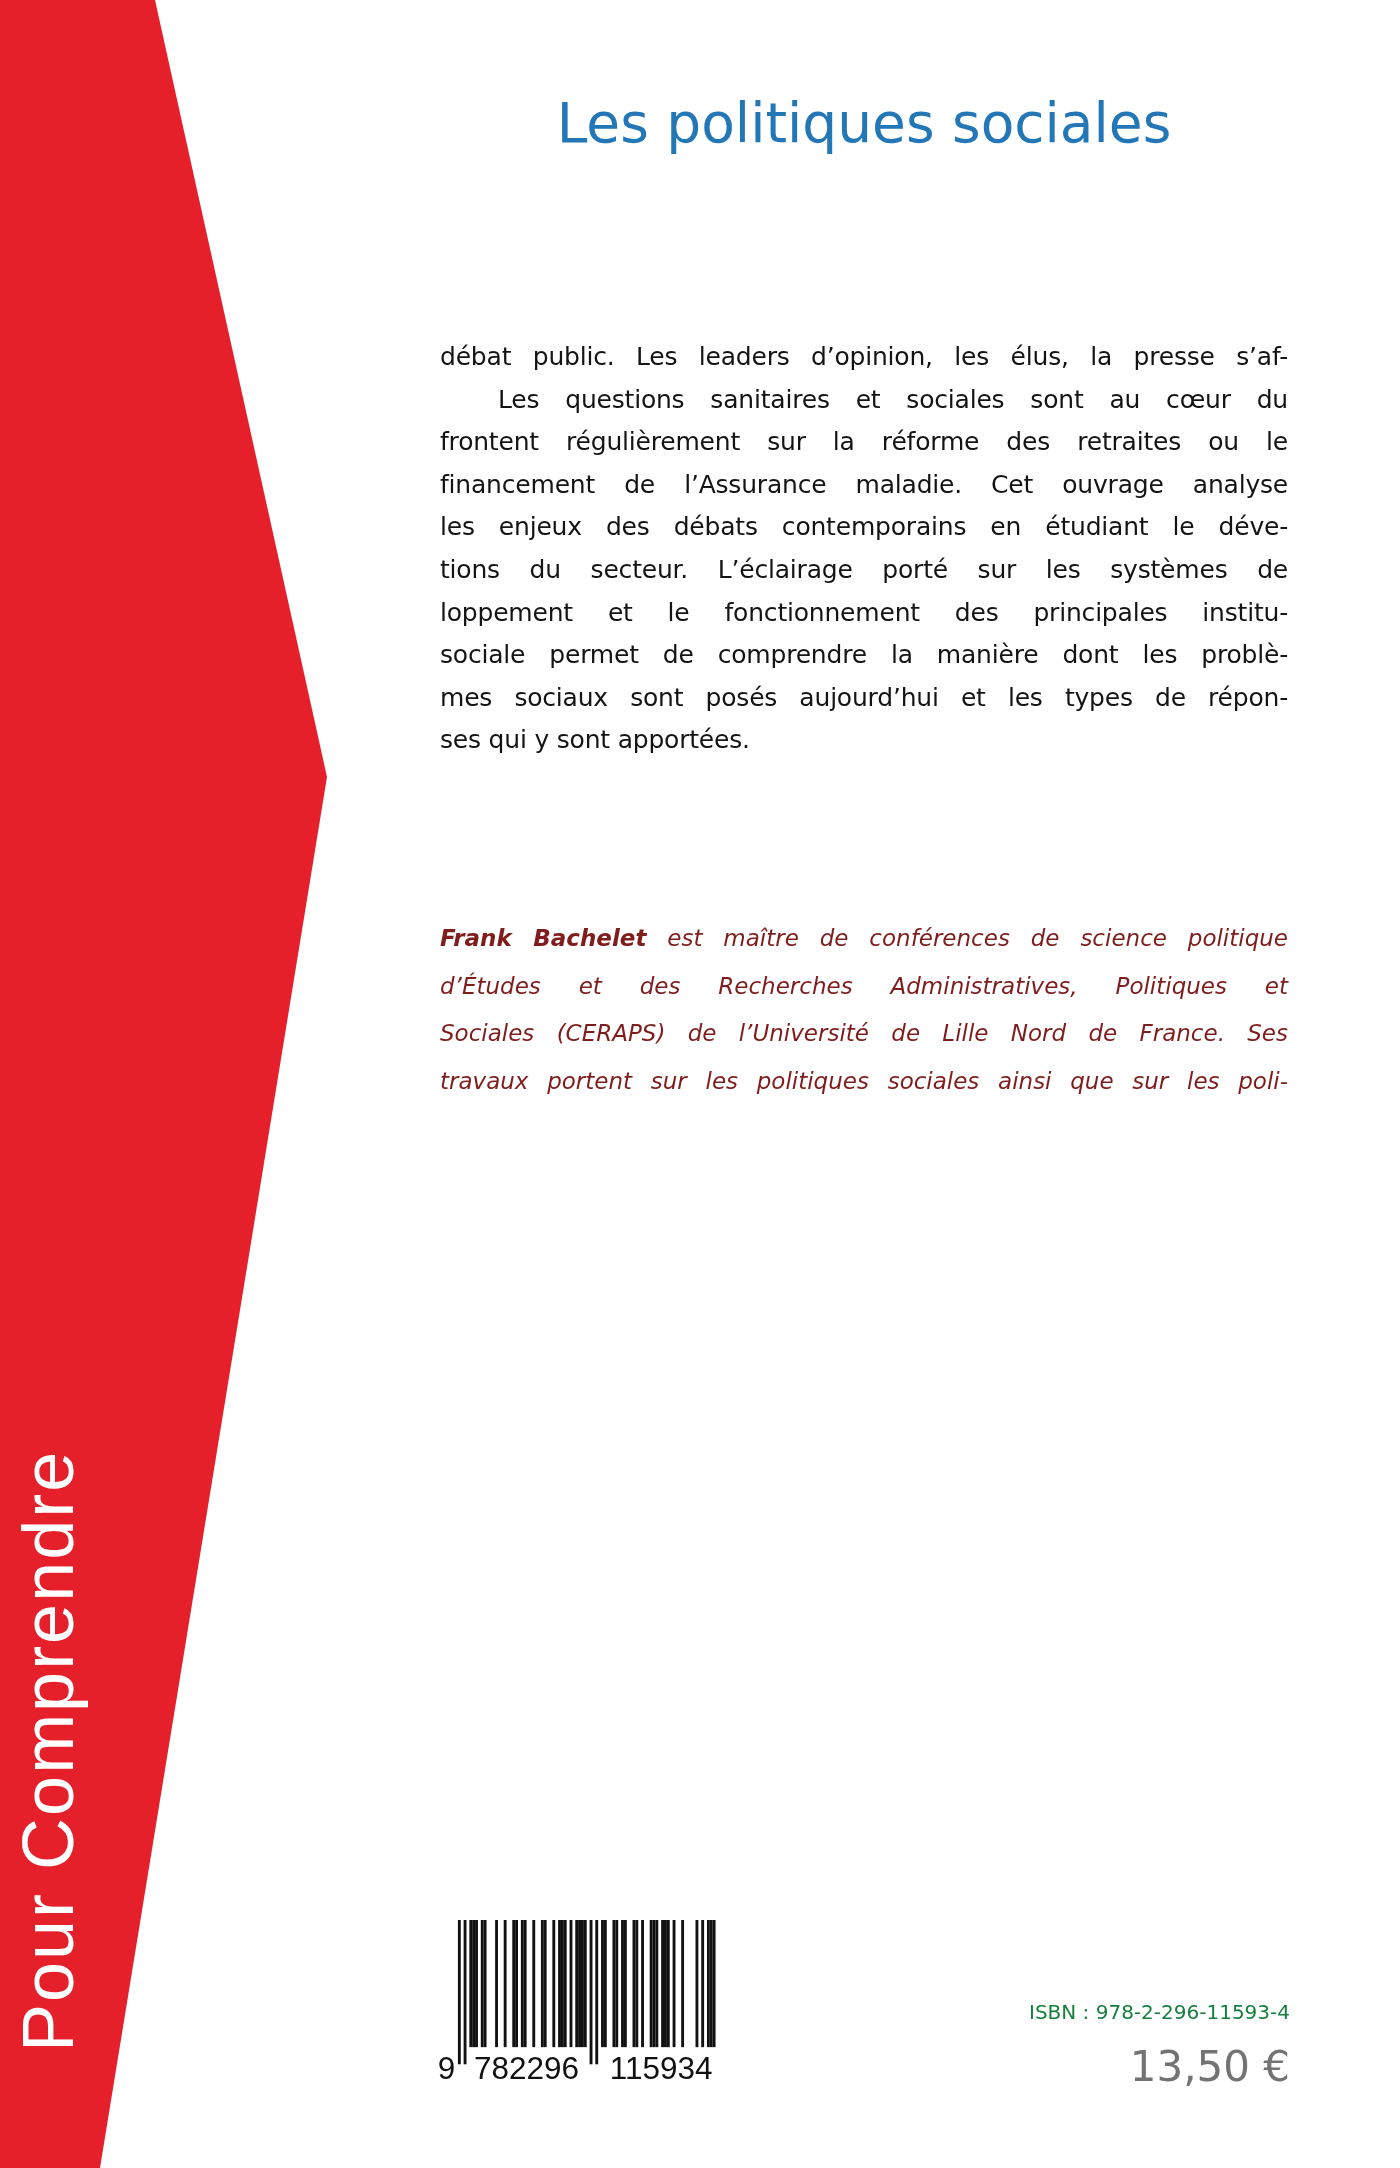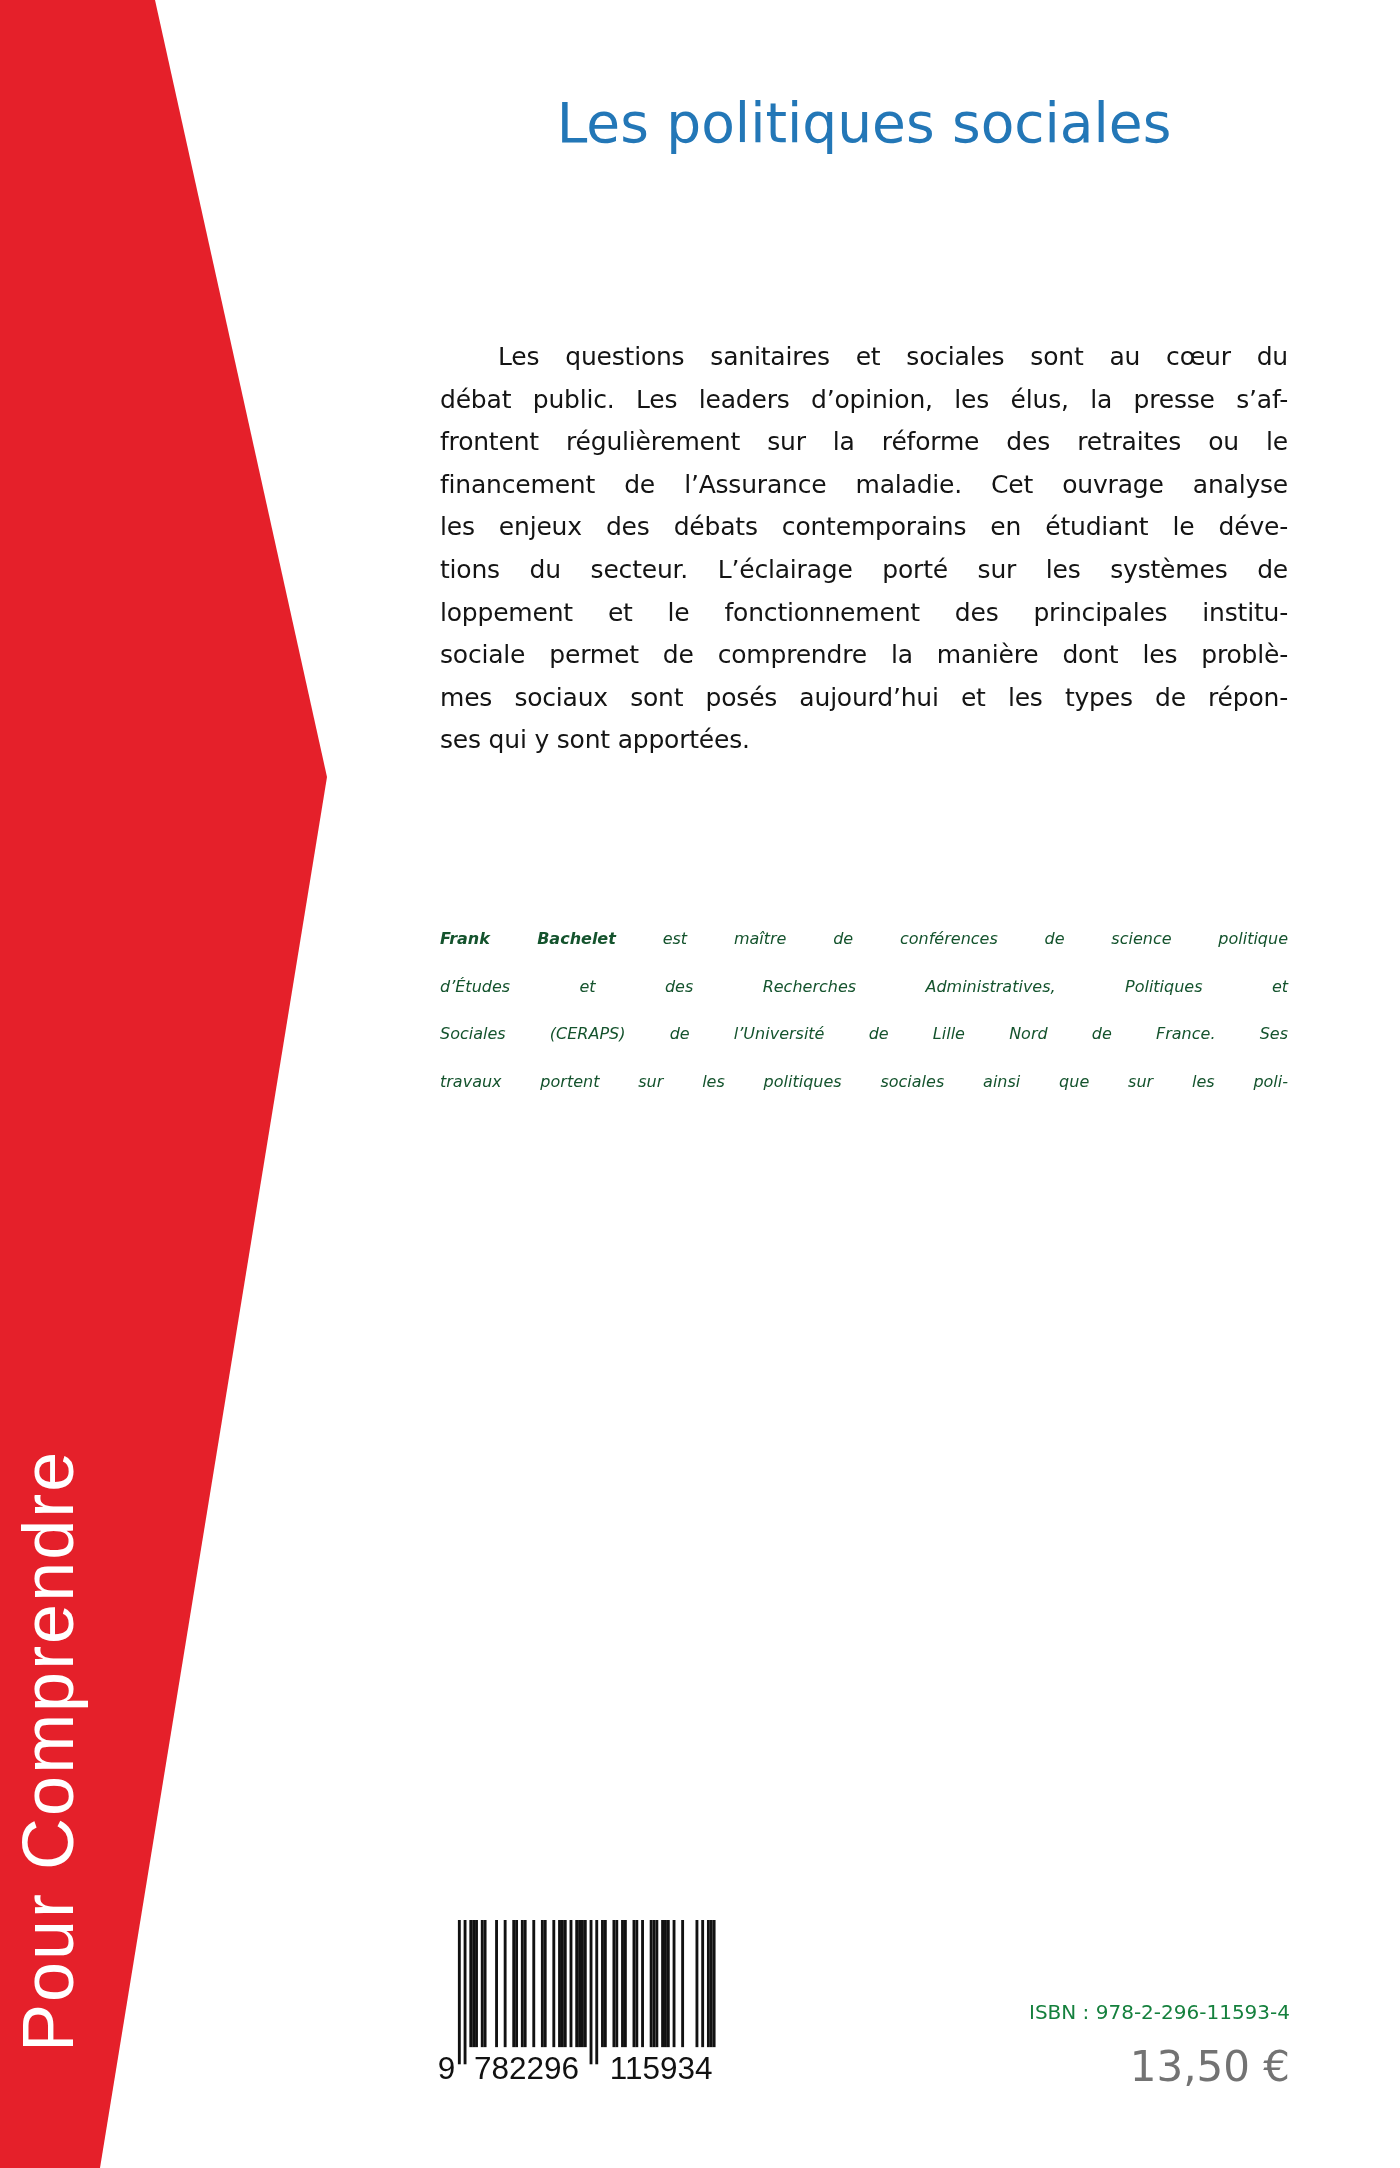--- a/index.html
+++ b/index.html
@@ -38,24 +38,24 @@
     position:absolute;
     left:440px;top:336px;width:848px;
     font-size:25px;
     line-height:42.6px;
     letter-spacing:-0.2px;
     color:#141414;
   }
   .bio{
     position:absolute;
     left:440px;top:915px;width:848px;
-    font-size:16px;
+    font-size:23px;
     line-height:47.6px;
     font-style:italic;
-    color:#14532d;
+    color:#7f1d1d;
   }
   .jline{text-align:justify;text-align-last:justify;white-space:normal;}
   .jlast{text-align:left;}
   .indent{padding-left:58px;}
   .bio-name{font-weight:bold;}
   .barcode-wrap{position:absolute;left:435px;top:1920px;width:292px;height:160px;}
   .barcode-wrap svg{display:block;width:292px;height:160px;}
   .barcode-wrap svg rect{fill:#111111;}
   .barcode-wrap svg text{
     fill:#111111;
@@ -88,22 +88,22 @@
     <polygon points="0,0 155,0 327,777 100,2168 0,2168" fill="#e5202a"></polygon>
   </svg>
 
   <div class="spine-text" style="color: rgb(255, 255, 255);">Pour Comprendre</div>
 
   <div class="book-title" style="color: rgb(35, 119, 183);">
     <div>Les politiques sociales</div>
   </div>
 
   <div class="intro">
+    <div class="jline">débat public. Les leaders d’opinion, les élus, la presse s’af-</div>
     <div class="jline indent">Les questions sanitaires et sociales sont au cœur du</div>
-    <div class="jline">débat public. Les leaders d’opinion, les élus, la presse s’af-</div>
     <div class="jline">frontent régulièrement sur la réforme des retraites ou le</div>
     <div class="jline">financement de l’Assurance maladie. Cet ouvrage analyse</div>
     <div class="jline">les enjeux des débats contemporains en étudiant le déve-</div>
     <div class="jline">tions du secteur. L’éclairage porté sur les systèmes de</div>
     <div class="jline">loppement et le fonctionnement des principales institu-</div>
     <div class="jline">sociale permet de comprendre la manière dont les problè-</div>
     <div class="jline">mes sociaux sont posés aujourd’hui et les types de répon-</div>
     <div class="jlast">ses qui y sont apportées.</div>
   </div>
 

